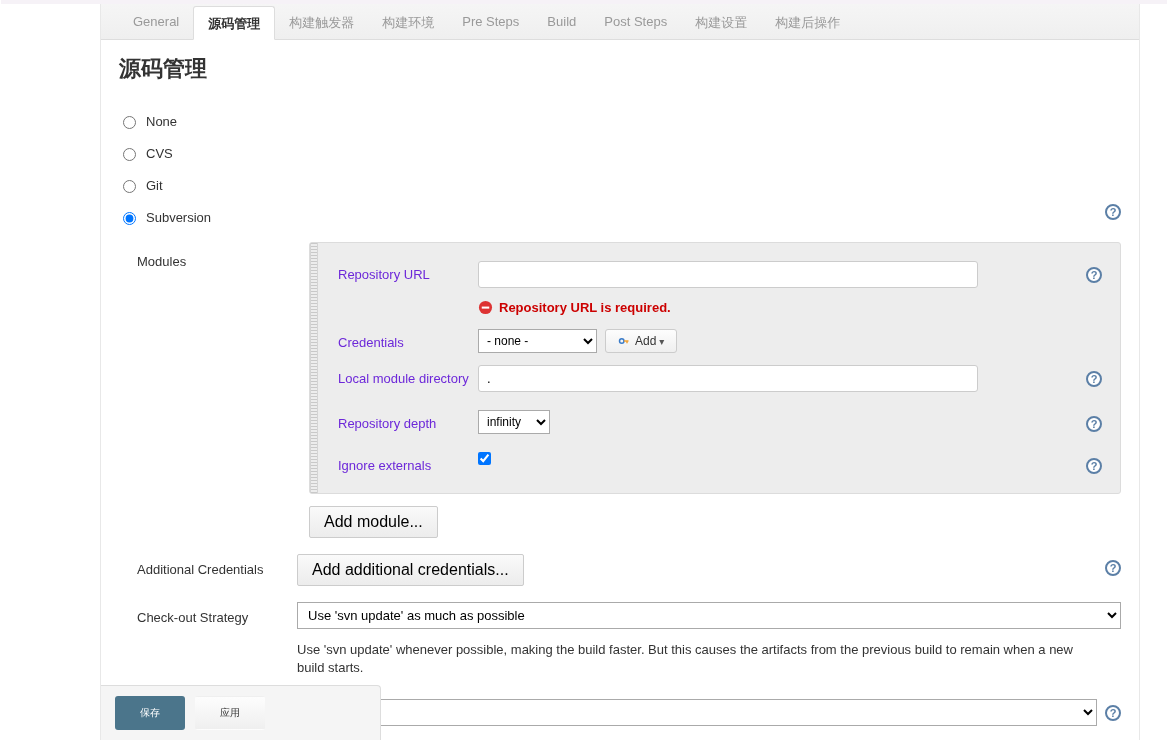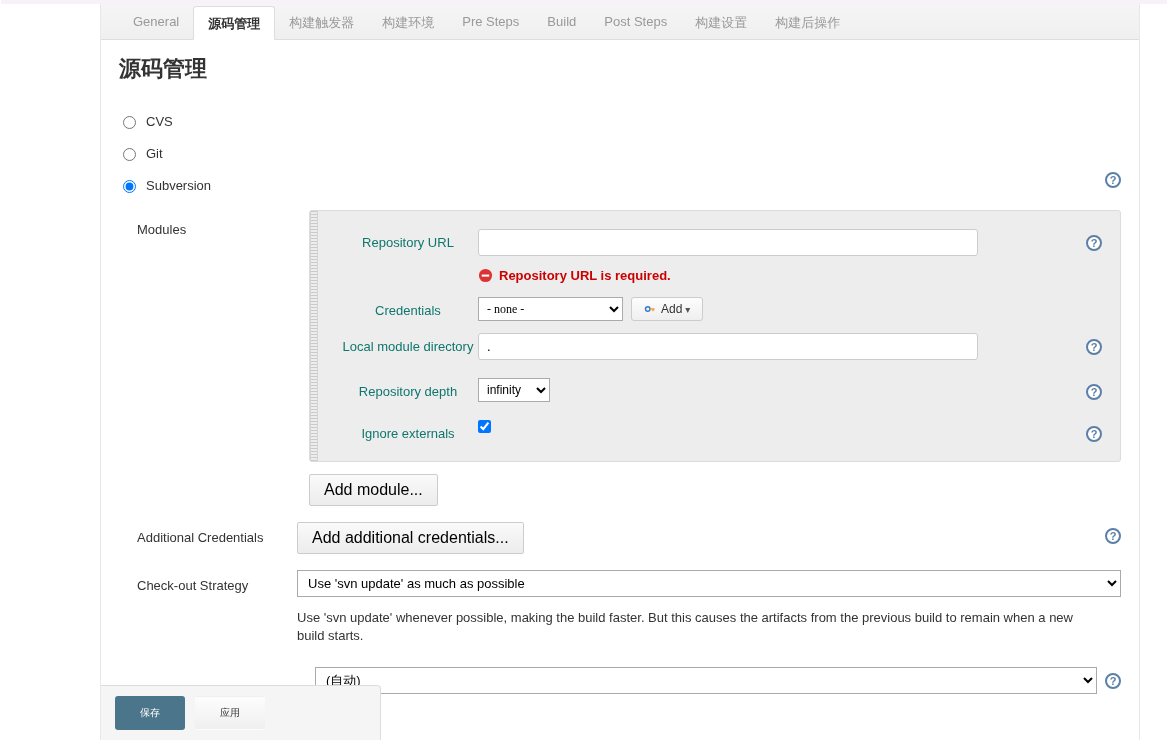--- a/index.html
+++ b/index.html
@@ -134,22 +134,21 @@
     .form-row {
       display: flex;
       align-items: flex-start;
       margin-bottom: 18px;
       position: relative;
     }
     .form-row.tight { margin-bottom: 12px; }
     .form-row .lbl {
       width: 140px;
       padding-top: 6px;
-      color: #0f766e;
-      text-align: center;
+      color: #6d28d9;
     }
     .form-row .ctrl {
       flex: 1;
       display: flex;
       align-items: center;
       gap: 8px;
       flex-wrap: wrap;
     }
     .form-row .row-help {
       position: absolute;
@@ -167,21 +166,21 @@
       font-size: 13px;
       background: #fff;
     }
     select.sm {
       height: 24px;
       border: 1px solid #aaa;
       background: #fff;
       font-size: 12px;
       padding: 1px 4px;
     }
-    select.sm.w130 { width: 145px; font-family: Liberation Serif, serif; }
+    select.sm.w130 { width: 119px; }
     select.sm.w90 { width: 72px; }
     select.full {
       width: 100%;
       height: 27px;
       border: 1px solid #aaa;
       background: #fff;
       padding: 2px 6px;
       font-size: 13px;
     }
 
@@ -300,20 +299,24 @@
     <div class="tab">Build</div>
     <div class="tab">Post Steps</div>
     <div class="tab">构建设置</div>
     <div class="tab">构建后操作</div>
   </div>
 
   <div class="content">
     <h2 class="section-title">源码管理</h2>
 
     <div class="radio-list">
+      <label class="radio-row">
+        <input type="radio" name="scm" style="">
+        <span>None</span>
+      </label>
       <label class="radio-row">
         <input type="radio" name="scm" style="">
         <span>CVS</span>
       </label>
       <label class="radio-row">
         <input type="radio" name="scm" style="">
         <span>Git</span>
       </label>
       <label class="radio-row last">
         <input type="radio" name="scm" checked="" style="">

